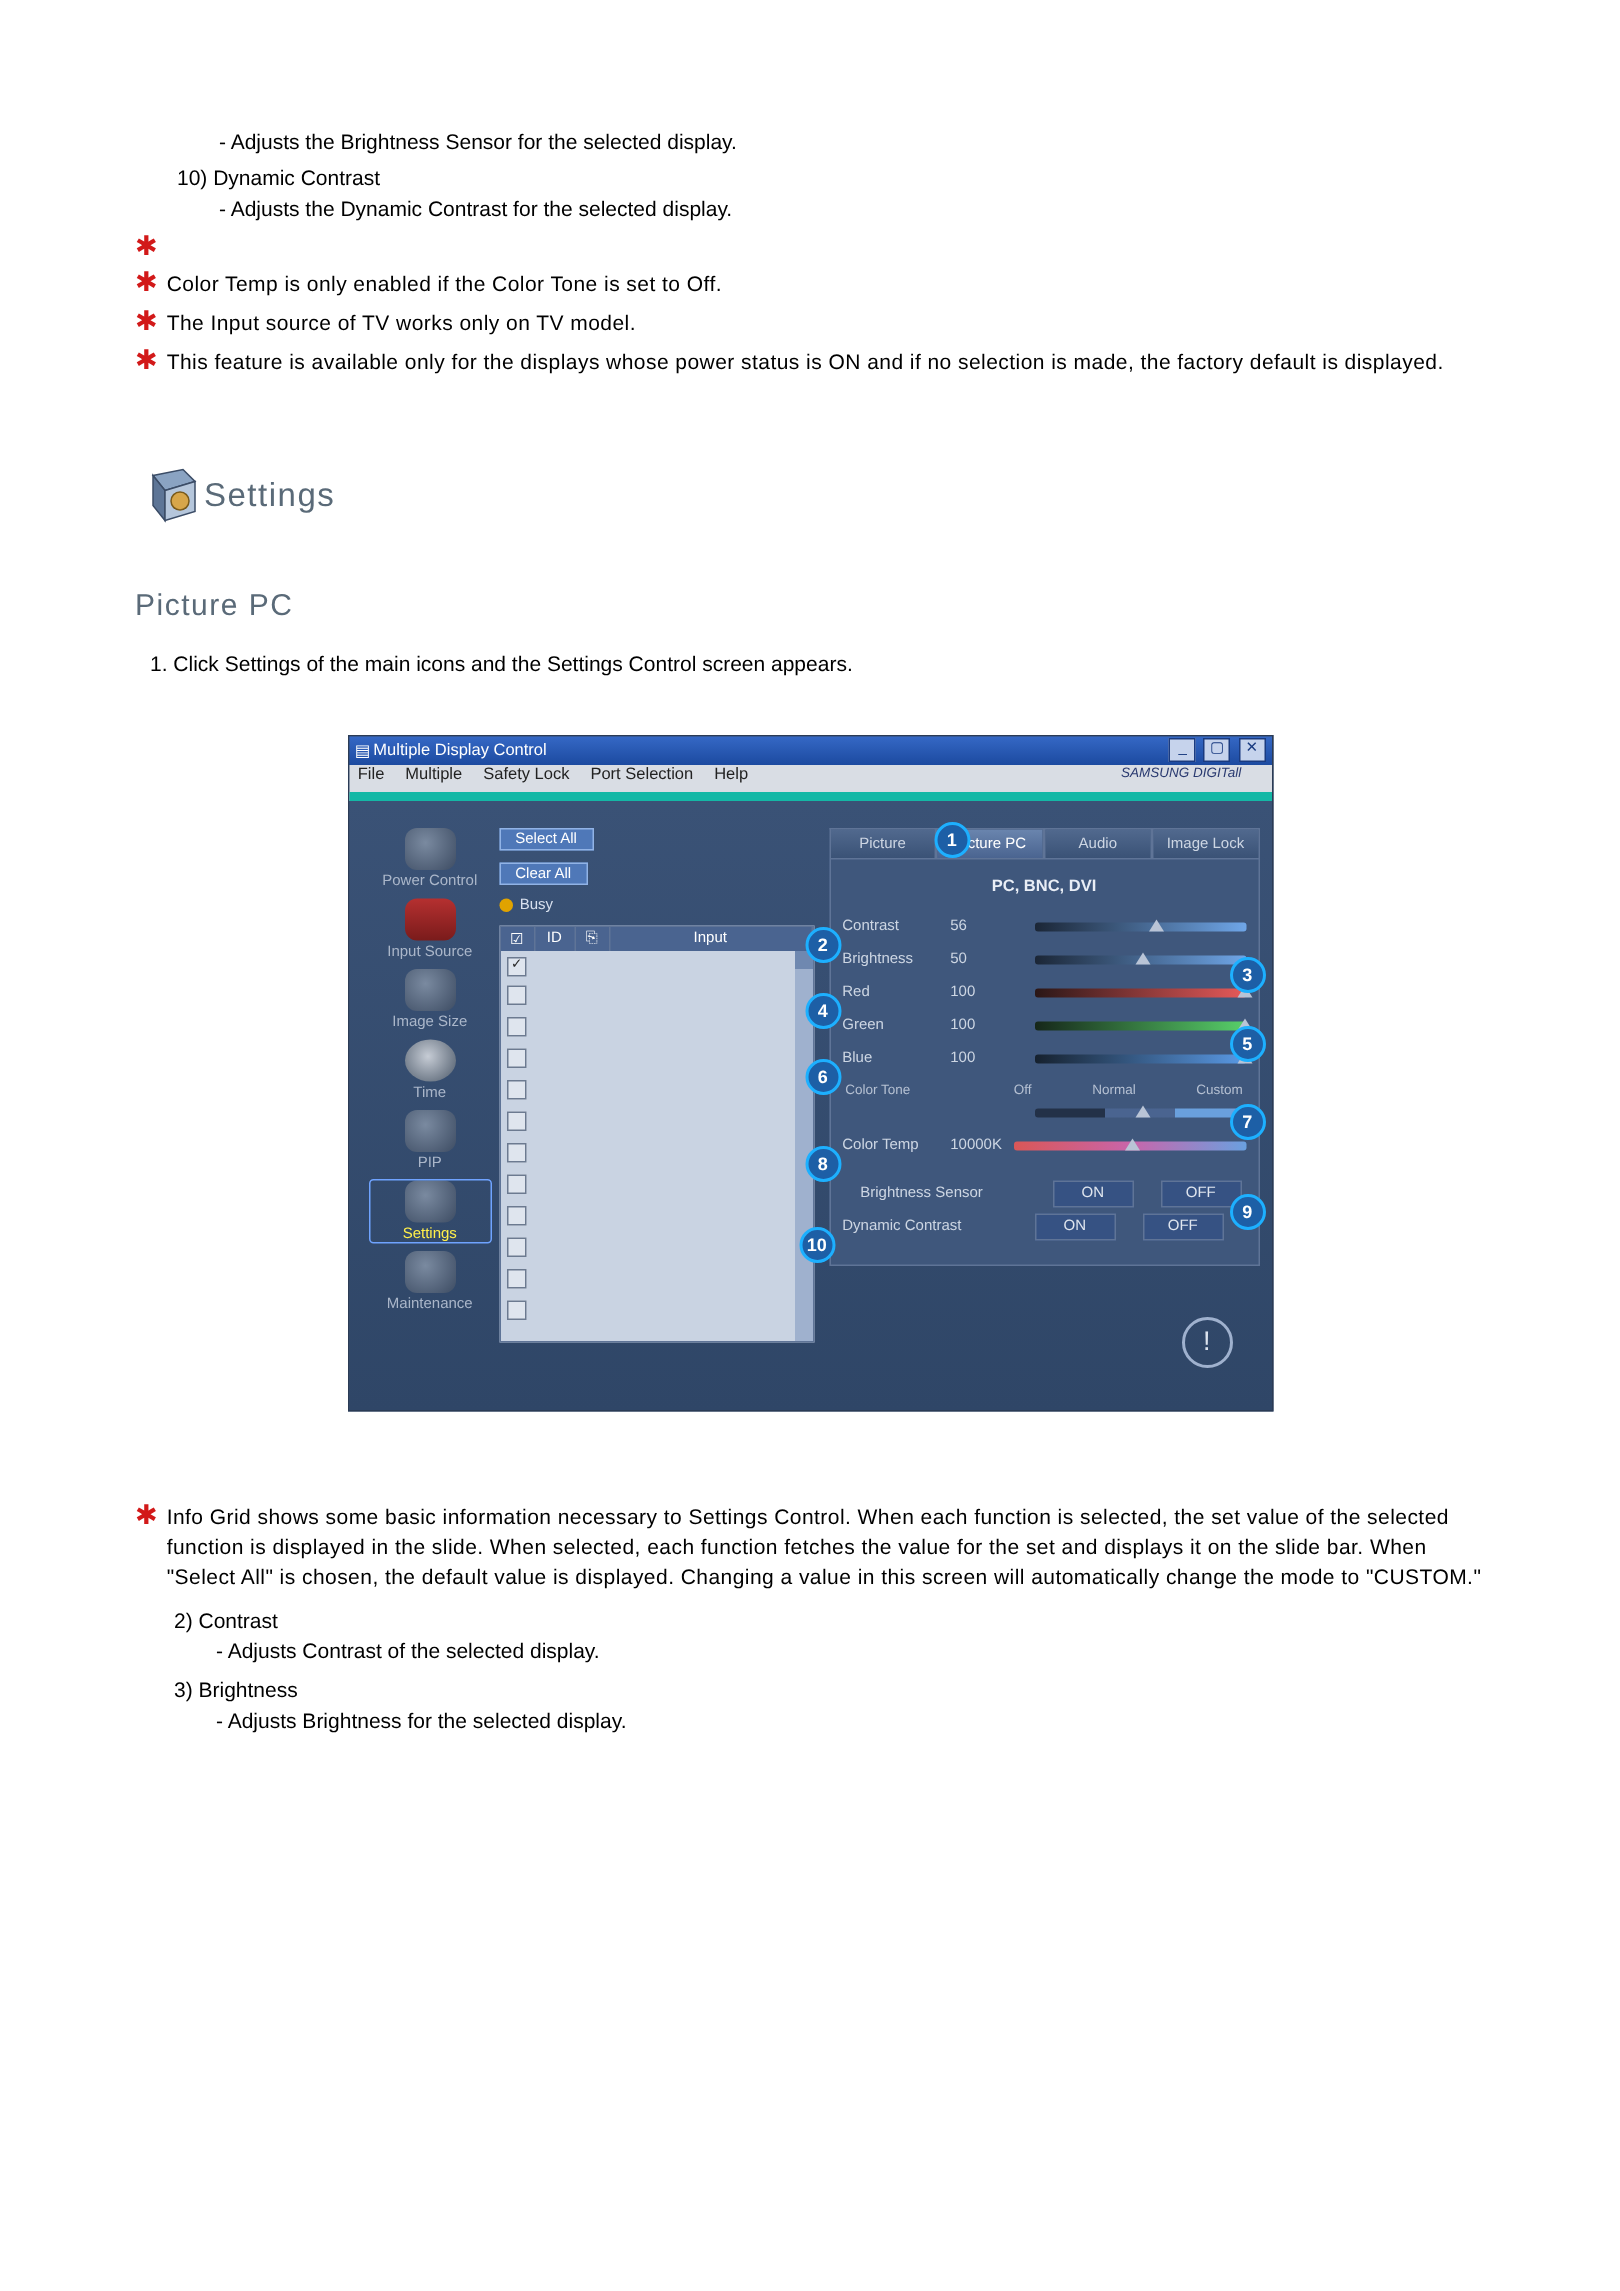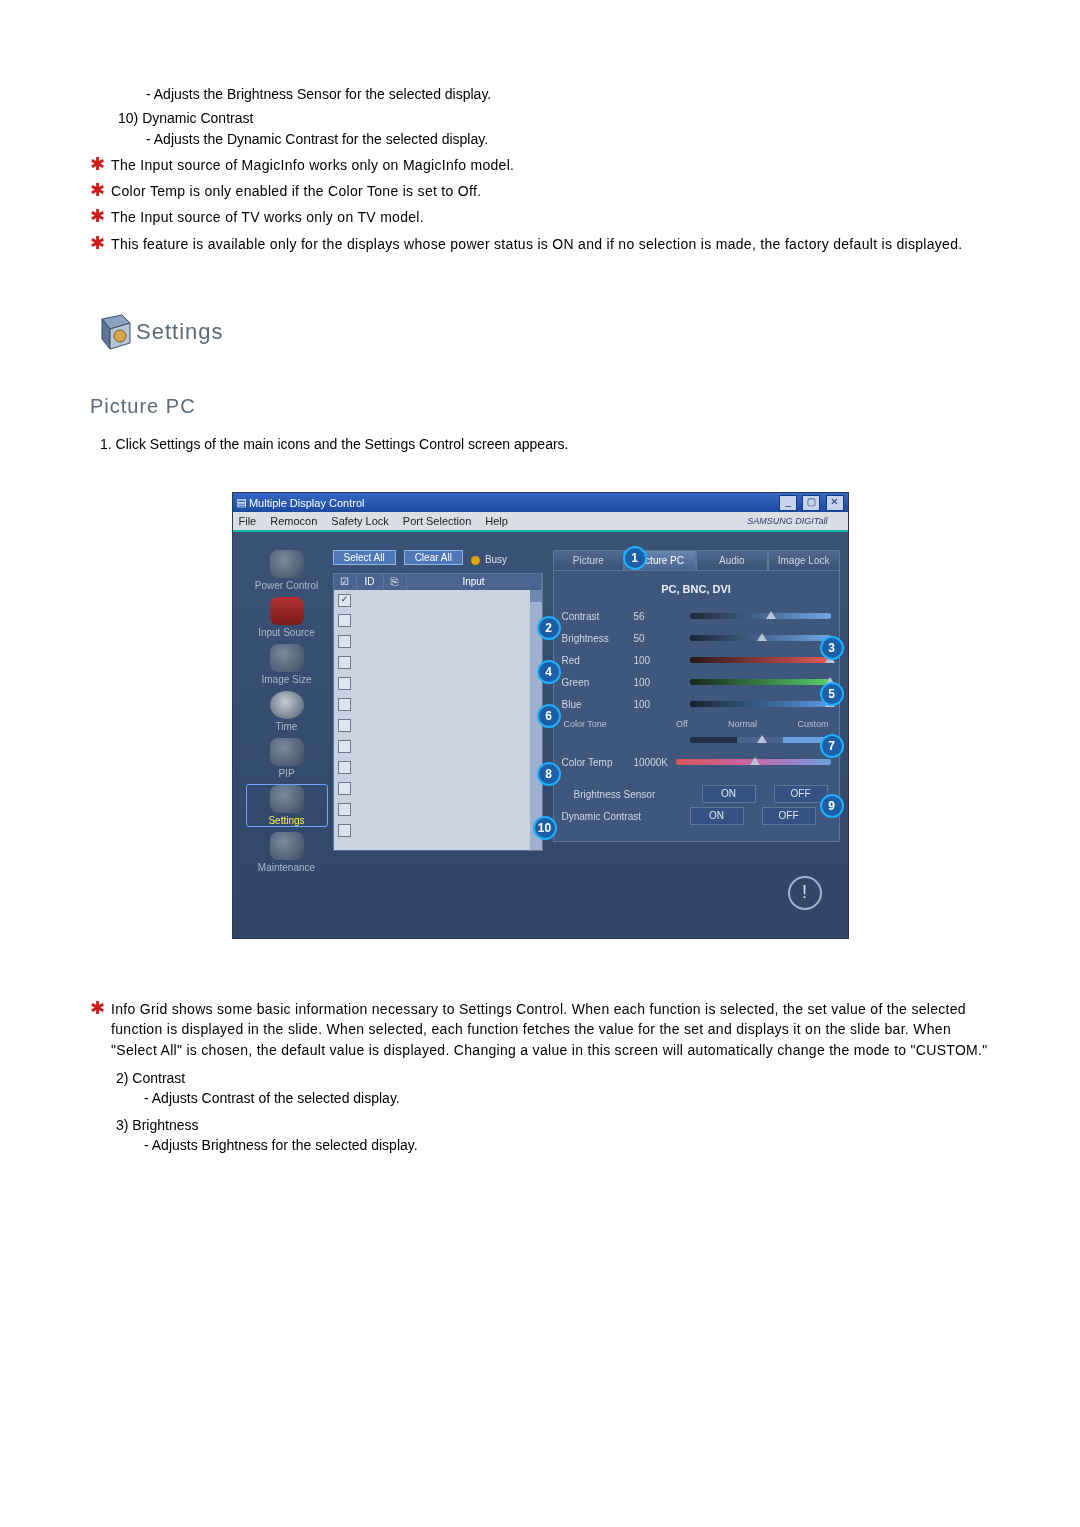--- a/index.html
+++ b/index.html
@@ -14,33 +14,33 @@
   h2.section-title{font-family:Verdana,Arial,sans-serif;font-size:22px;color:#5a6a78;font-weight:normal;letter-spacing:1px;margin:0 0 40px 0;}
   h3.sub-title{font-family:Verdana,Arial,sans-serif;font-size:20px;color:#5a6a78;font-weight:normal;letter-spacing:1px;margin:0 0 18px 0;}
   .sec-head{display:flex;align-items:center;margin-top:55px;margin-bottom:0;}
   
   .cube-icon{width:46px;height:46px;}
   
   .win{width:615px;margin:40px auto 60px auto;border:1px solid #2b3b55;background:#435a7d;font-family:Tahoma,Arial,sans-serif;font-size:11px;color:#cdd6e3;}
   .win-title{background:linear-gradient(#3568c5,#1c4aa0);color:#fff;height:19px;display:flex;align-items:center;padding:0 4px;}
   .win-title .t{flex:1;padding-left:2px;}
   .win-title .btns span{display:inline-block;width:16px;height:14px;background:#c6d3ec;border:1px solid #1a3b80;margin-left:2px;text-align:center;line-height:12px;font-size:10px;color:#1a3b80;}
-  .menubar{background:#d9dde4;color:#222;height:18px;display:flex;align-items:center;padding:0 6px;gap:14px;border-bottom:2px solid #14b8a6;position:relative;}
+  .menubar{background:#d9dde4;color:#222;height:18px;display:flex;padding:0 6px;gap:14px;border-bottom:6px solid #14b8a6;position:relative;}
   .menubar .brand{position:absolute;right:20px;font-size:9px;font-style:italic;color:#2a3a70;}
   .win-body{display:flex;background:linear-gradient(#3a5276,#2f4667);padding:18px 8px 18px 8px;min-height:370px;}
   .sidebar{width:92px;display:flex;flex-direction:column;align-items:center;gap:6px;}
   .side-item{width:80px;text-align:center;}
   .side-item .ic{width:34px;height:28px;margin:0 auto 2px auto;background:radial-gradient(circle at 40% 35%,#7a8aa0,#3d4c63);border-radius:8px;}
   .side-item .lbl{font-size:10px;color:#aab6c9;}
   .side-item.sel{outline:1px solid #6fa3ff;border-radius:2px;}
   .side-item.sel .lbl{color:#ffef4a;}
   .side-item .ic.inp{background:linear-gradient(#b53030,#7a1b1b);}
   .side-item .ic.clock{background:radial-gradient(circle at 45% 40%,#c6ccd5,#4b5868);border-radius:50%;}
   .center{flex:0 0 210px;}
-  .cbar{display:flex;align-items:flex-end;gap:8px;margin-bottom:8px;}
+  .cbar{display:flex;align-items:flex-start;gap:8px;margin-bottom:8px;flex-direction:column;}
   .btn3d{background:#4f78b8;border:1px solid #91b3e6;color:#fff;padding:1px 10px;font-size:10px;}
   .busy{color:#d8e0ee;font-size:10px;}
   .busy::before{content:"";display:inline-block;width:9px;height:9px;border-radius:50%;background:#e0a300;margin-right:5px;vertical-align:middle;}
   .grid{border:1px solid #5f7497;background:#c9d3e2;color:#222;font-size:10px;}
   .grid-head{display:flex;background:#4a6490;color:#fff;}
   .gh{border-right:1px solid #5f7497;text-align:center;padding:2px 0;}
   .gh.c1{width:22px;}.gh.c2{width:26px;}.gh.c3{width:22px;}.gh.c4{flex:1;}
   .grid-body{height:260px;overflow:hidden;background:#c9d3e2;position:relative;}
   .grow{display:flex;height:21px;align-items:center;}
   .grow .c1{width:22px;text-align:center;}
@@ -83,21 +83,20 @@
     <li style="padding-left:28px;"><span>- Adjusts the Brightness Sensor for the selected display.</span></li>
     <li>
       <span class="num-label">10)</span>
       <span>Dynamic Contrast</span>
       <span class="sub">- Adjusts the Dynamic Contrast for the selected display.</span>
     </li>
   </ul>
 
   <div class="star-row">
       <span class="star">✱</span>
-      <span class="txt">The Input source of MagicInfo works only on MagicInfo model.</span>
     </div>
   <div class="star-row">
       <span class="star">✱</span>
       <span class="txt">Color Temp is only enabled if the Color Tone is set to Off.</span>
     </div>
   <div class="star-row">
       <span class="star">✱</span>
       <span class="txt">The Input source of TV works only on TV model.</span>
     </div>
   <div class="star-row">
@@ -127,21 +126,21 @@
       <span>▤</span>
       <span class="t">Multiple Display Control</span>
       <span class="btns">
         <span>_</span>
         <span>▢</span>
         <span>✕</span>
       </span>
     </div>
     <div class="menubar">
       <span>File</span>
-      <span>Remocon</span>
+      <span>Multiple</span>
       <span>Safety Lock</span>
       <span>Port Selection</span>
       <span>Help</span>
       <span class="brand">SAMSUNG DIGITall</span>
     </div>
     <div class="win-body">
 
       <div class="sidebar">
         <div class="side-item">
             <div class="ic"></div>

